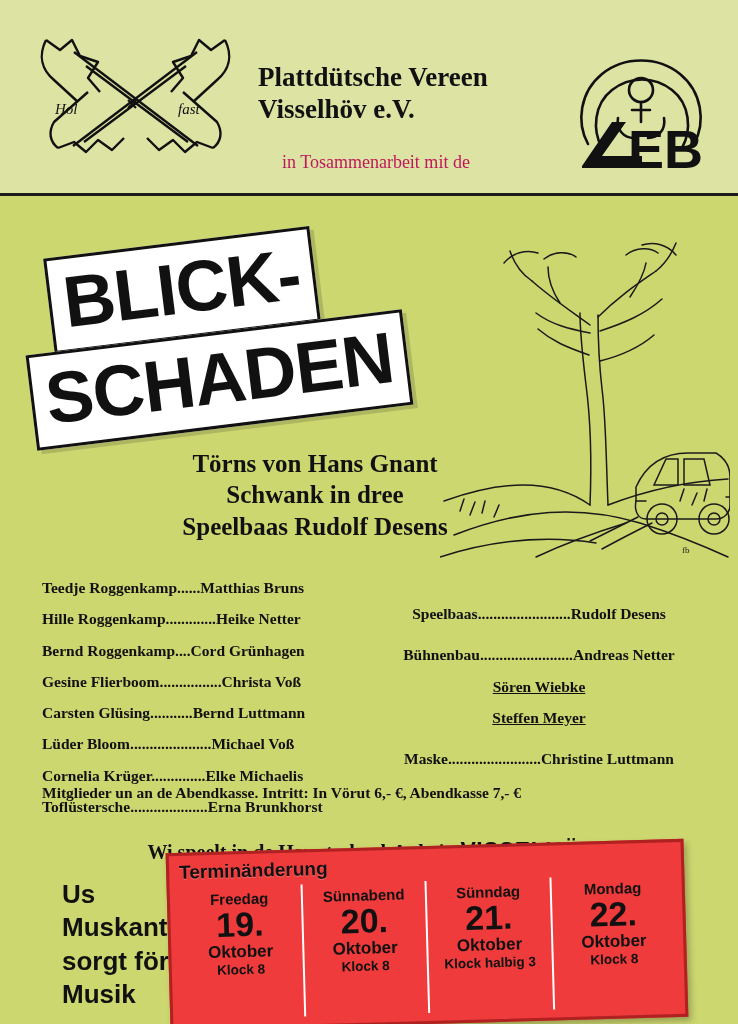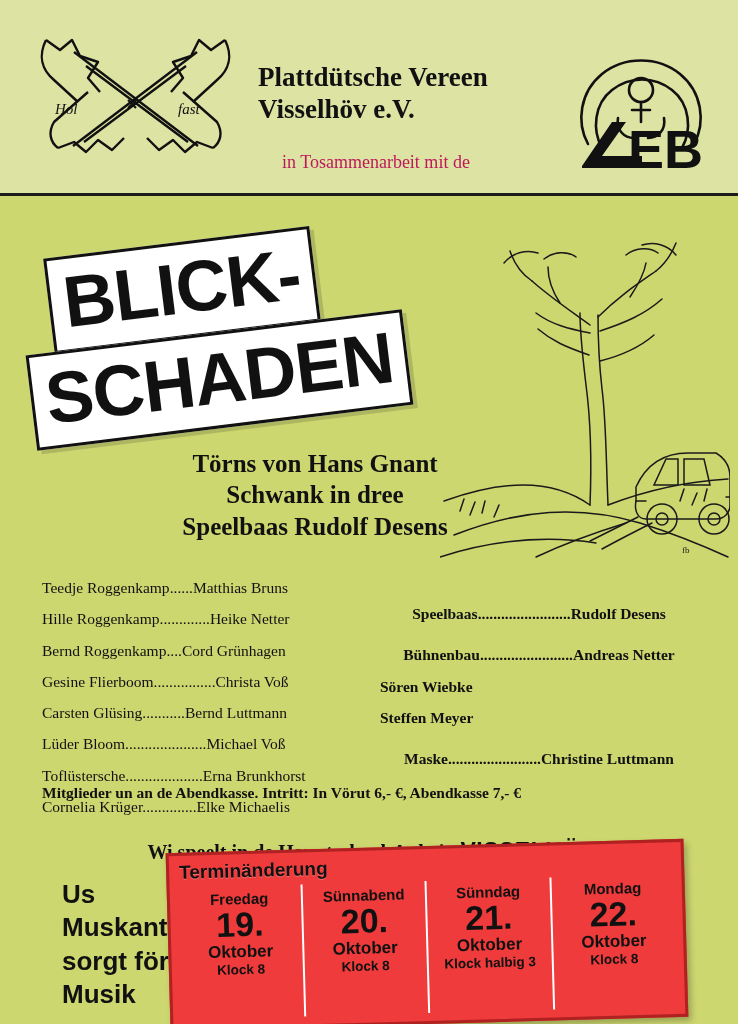--- a/index.html
+++ b/index.html
@@ -68,34 +68,34 @@
     color:#111;
   }
 
   
   .illus { position:absolute; left:440px; top:205px; width:290px; height:365px; }
 
   
   .cast {
     position:absolute; left:42px; top:572px; width:318px;
     font-family:"Liberation Serif", serif;
-    font-weight:normal;
+    font-weight:bold;
     font-size:15.5px;
     line-height:2.02;
     color:#111;
   }
   .crew {
     position:absolute; left:380px; top:598px; width:318px;
     font-family:"Liberation Serif", serif;
     font-weight:bold;
     font-size:15.5px;
     color:#111;
   }
   .crew .row { line-height:2.02;text-align:center; }
-  .crew .row.right { text-align:left; }
+  .crew .row.right { text-align:center;text-decoration:underline; }
   .crew .spacer { height:10px; }
 
   .dots { letter-spacing:0px; }
 
   
   .ticket-info {
     position:absolute; left:42px; top:782px; width:660px;
     font-family:"Liberation Serif", serif;
     font-weight:bold;
     font-size:15.5px;
@@ -268,22 +268,22 @@
     <div>Speelbaas Rudolf Desens</div>
   </div>
 
   <div class="cast">
     <div><span>Teedje Roggenkamp</span><span class="dots">......</span><span>Matthias Bruns</span></div>
     <div><span>Hille Roggenkamp</span><span class="dots">.............</span><span>Heike Netter</span></div>
     <div><span>Bernd Roggenkamp</span><span class="dots">....</span><span>Cord Grünhagen</span></div>
     <div><span>Gesine Flierboom</span><span class="dots">................</span><span>Christa Voß</span></div>
     <div><span>Carsten Glüsing</span><span class="dots">...........</span><span>Bernd Luttmann</span></div>
     <div><span>Lüder Bloom</span><span class="dots">.....................</span><span>Michael Voß</span></div>
+    <div><span>Cornelia Krüger</span><span class="dots">..............</span><span>Elke Michaelis</span></div>
     <div><span>Toflüstersche</span><span class="dots">....................</span><span>Erna Brunkhorst</span></div>
-    <div><span>Cornelia Krüger</span><span class="dots">..............</span><span>Elke Michaelis</span></div>
   </div>
 
   <div class="crew">
     <div class="row"><span>Speelbaas</span><span class="dots">........................</span><span>Rudolf Desens</span></div>
     <div class="spacer"></div>
     <div class="row"><span>Bühnenbau</span><span class="dots">........................</span><span>Andreas Netter</span></div>
     <div class="row right"><span>Sören Wiebke</span></div>
     <div class="row right"><span>Steffen Meyer</span></div>
     <div class="spacer"></div>
     <div class="row"><span>Maske</span><span class="dots">........................</span><span>Christine Luttmann</span></div>

